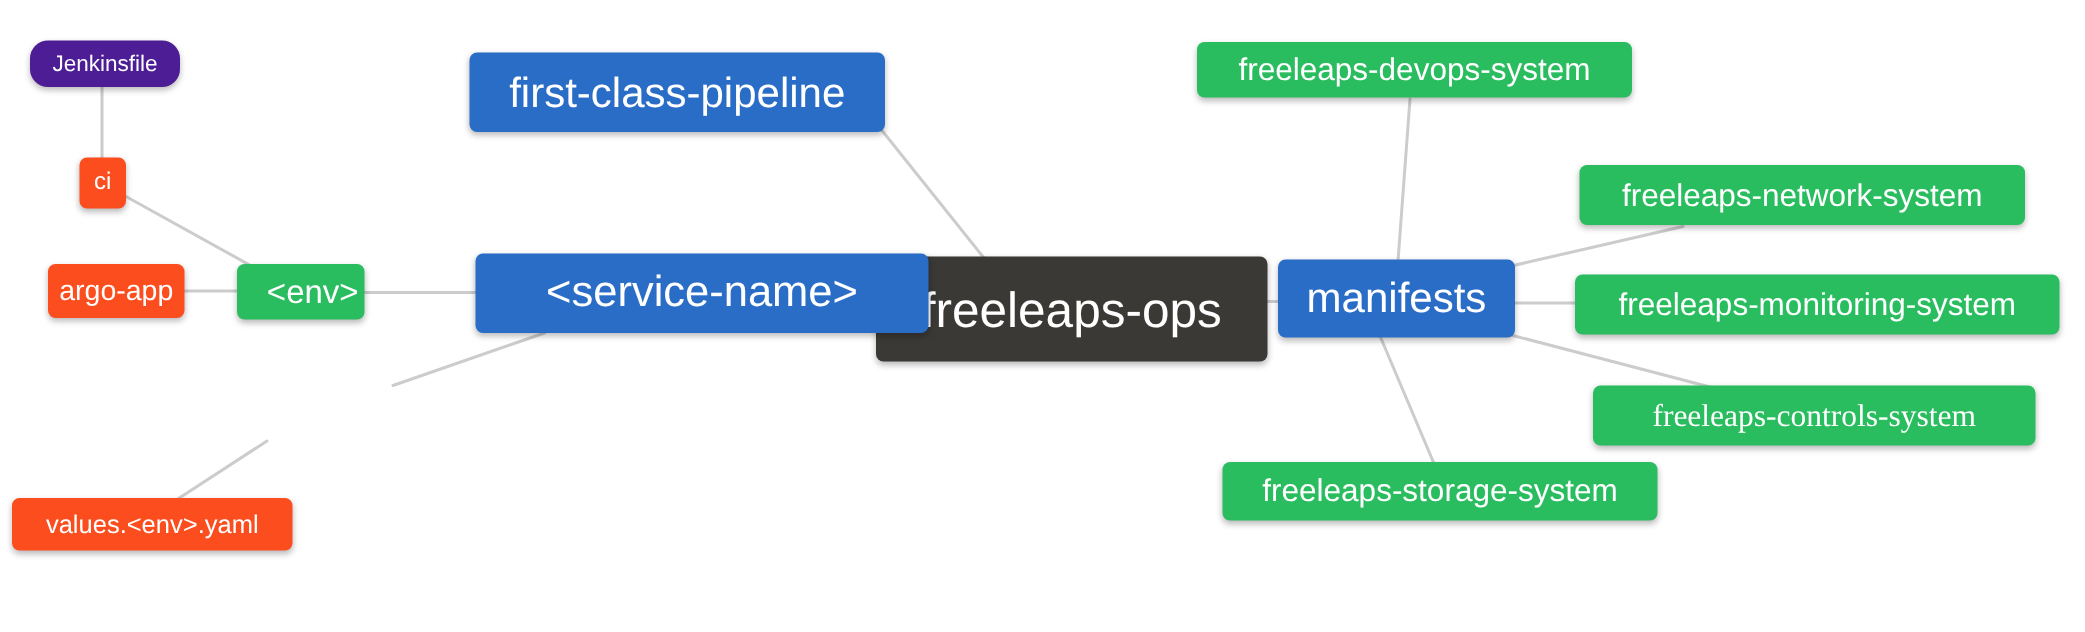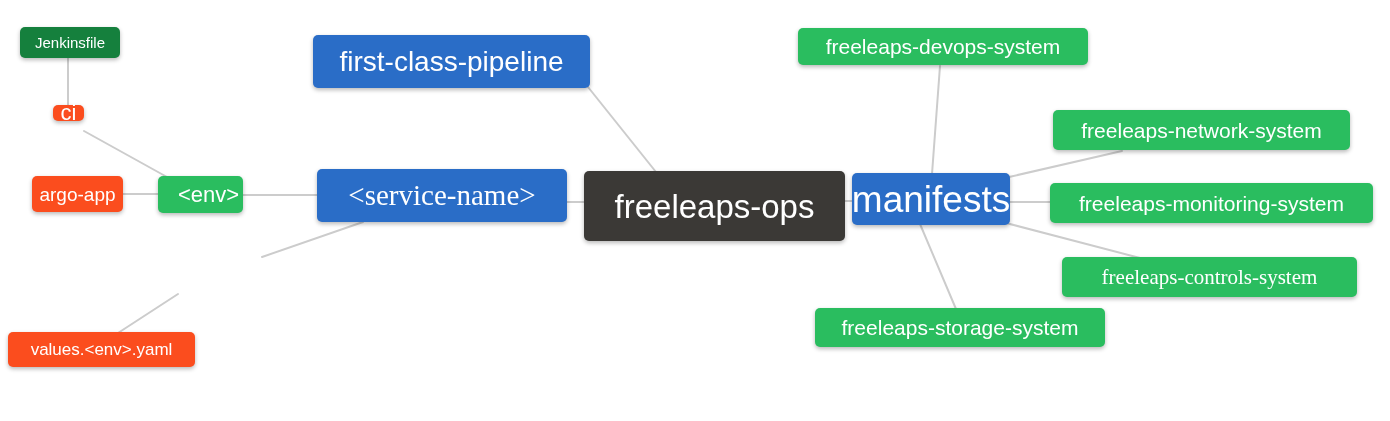--- a/index.html
+++ b/index.html
@@ -53,24 +53,24 @@
       <line x1="844" y1="201" x2="853" y2="201" stroke="#cccccc" stroke-width="2" stroke-linecap="round"></line>
       <line x1="932" y1="174" x2="940" y2="66" stroke="#cccccc" stroke-width="2" stroke-linecap="round"></line>
       <line x1="1009" y1="177" x2="1122" y2="151" stroke="#cccccc" stroke-width="2" stroke-linecap="round"></line>
       <line x1="1010" y1="202" x2="1051" y2="202" stroke="#cccccc" stroke-width="2" stroke-linecap="round"></line>
       <line x1="1006" y1="223" x2="1140" y2="258" stroke="#cccccc" stroke-width="2" stroke-linecap="round"></line>
       <line x1="920" y1="224" x2="956" y2="309" stroke="#cccccc" stroke-width="2" stroke-linecap="round"></line>
     </svg>
 
 <div class="node" style="left: 584px; top: 171px; width: 261px; height: 70px; font-size: 33px; background: rgb(59, 57, 54); text-align: right;">freeleaps-ops</div>
     <div class="node" style="left: 313px; top: 35px; width: 277px; height: 53px; font-size: 28px; background: rgb(42, 109, 199);">first-class-pipeline</div>
-    <div class="node" style="left: 317px; top: 169px; width: 250px; height: 53px; font-size: 29px; background: rgb(42, 109, 199); font-family: Liberation Serif, serif;">&lt;service-name&gt;</div>
-    <div class="node" style="left: 852px; top: 173px; width: 158px; height: 52px; font-size: 37px; background: rgb(42, 109, 199);">manifests</div>
-    <div class="node" style="left: 20px; top: 27px; width: 100px; height: 31px; font-size: 15px; background: #15803d;">Jenkinsfile</div>
-    <div class="node" style="left: 53px; top: 105px; width: 31px; height: 16px; font-size: 22px; background: rgb(251, 77, 30);">ci</div>
+    <div class="node" style="left: 317px; top: 169px; width: 302px; height: 53px; font-size: 29px; background: rgb(42, 109, 199);">&lt;service-name&gt;</div>
+    <div class="node" style="left: 852px; top: 173px; width: 158px; height: 52px; font-size: 28px; background: rgb(42, 109, 199);">manifests</div>
+    <div class="node" style="left: 20px; top: 27px; width: 100px; height: 31px; font-size: 15px; background: #4c1d95; border-radius: 12px;">Jenkinsfile</div>
+    <div class="node" style="left: 53px; top: 105px; width: 31px; height: 34px; font-size: 16px; background: rgb(251, 77, 30);">ci</div>
     <div class="node" style="left: 32px; top: 176px; width: 91px; height: 36px; font-size: 19px; background: rgb(251, 77, 30);">argo-app</div>
     <div class="node" style="left: 158px; top: 176px; width: 85px; height: 37px; font-size: 22px; background: rgb(42, 189, 95); padding-left: 16px;">&lt;env&gt;</div>
     <div class="node" style="left: 8px; top: 332px; width: 187px; height: 35px; font-size: 17px; background: rgb(251, 77, 30);">values.&lt;env&gt;.yaml</div>
     <div class="node" style="left: 798px; top: 28px; width: 290px; height: 37px; font-size: 21px; background: rgb(42, 189, 95);">freeleaps-devops-system</div>
     <div class="node" style="left: 1053px; top: 110px; width: 297px; height: 40px; font-size: 21px; background: rgb(42, 189, 95);">freeleaps-network-system</div>
     <div class="node" style="left: 1050px; top: 183px; width: 323px; height: 40px; font-size: 21px; background: rgb(42, 189, 95);">freeleaps-monitoring-system</div>
     <div class="node" style="left: 1062px; top: 257px; width: 295px; height: 40px; font-size: 21px; background: rgb(42, 189, 95); font-family: Liberation Serif, serif;">freeleaps-controls-system</div>
     <div class="node" style="left: 815px; top: 308px; width: 290px; height: 39px; font-size: 21px; background: rgb(42, 189, 95);">freeleaps-storage-system</div>
   </div>
 

